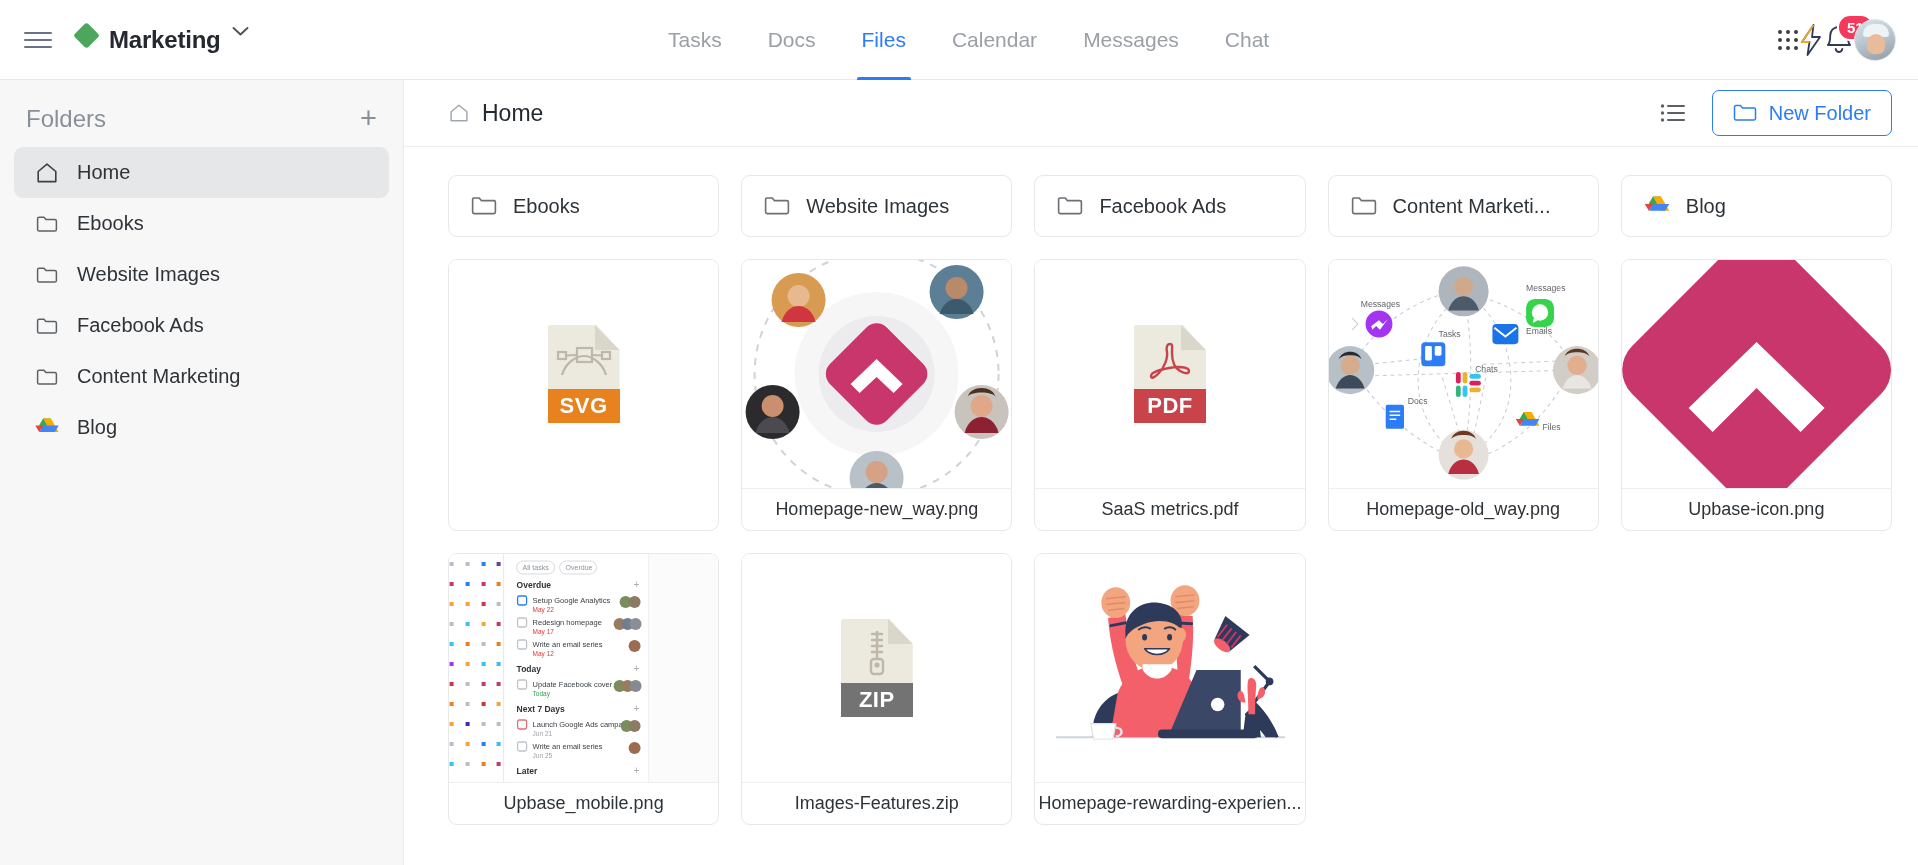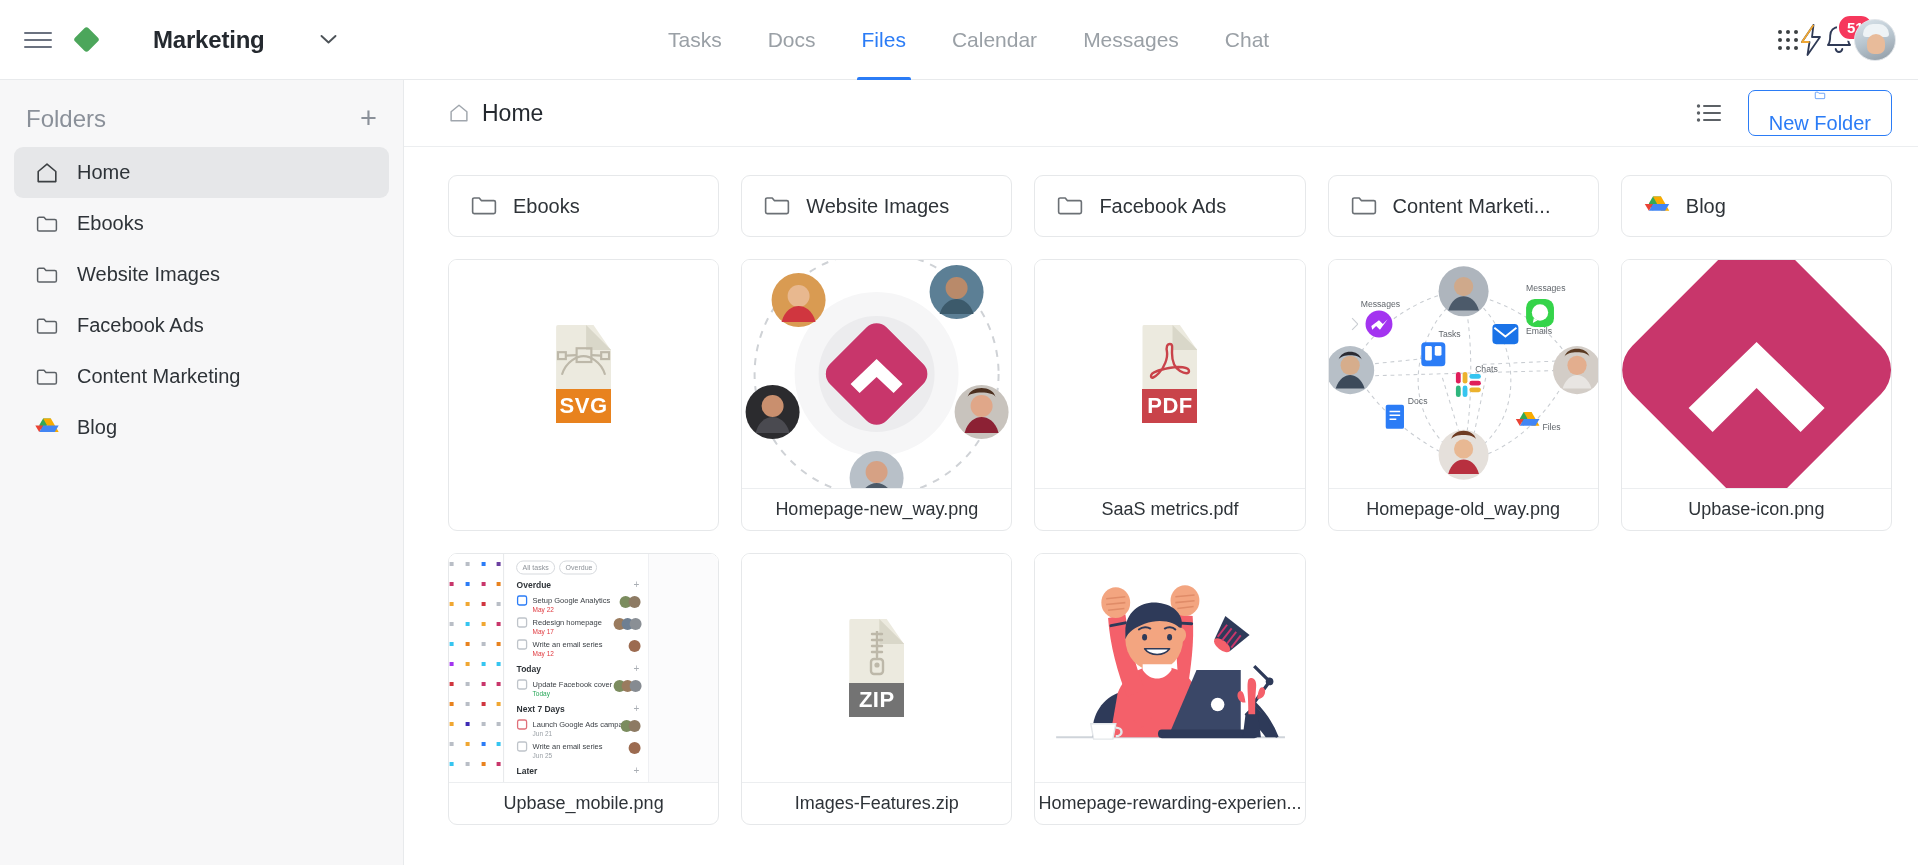--- a/index.html
+++ b/index.html
@@ -20,21 +20,21 @@
     display: flex; align-items: center;
     position: relative;
   }
   .hamburger {
     margin-left: 24px; width: 28px; height: 28px;
     display: flex; flex-direction: column; justify-content: center; gap: 5px;
     cursor: pointer;
   }
   .hamburger span { display: block; height: 2px; background: #6b7280; border-radius: 1px; }
 
-  .ws-block { display: flex; align-items: center; margin-left: 25px; cursor: pointer; gap: 44px; }
+  .ws-block { display: flex; align-items: flex-start; margin-left: 25px; cursor: pointer; }
   .ws-diamond {
     width: 19px; height: 19px; background: #4CA65B;
     transform: rotate(45deg); border-radius: 3px; margin-right: 13px;
   }
   .ws-name { font-size: 24px; font-weight: bold; color: #24292f; letter-spacing: -0.2px; }
   .ws-caret { margin-left: 11px; color: #4d5358; font-size: 15px; line-height: 1; }
 
   .tabs { position: absolute; left: 645px; display: flex; align-items: center; height: 80px; gap: 0; }
   .tab {
     font-size: 21px; color: #9aa0a6; padding: 0 23px;
@@ -100,21 +100,21 @@
     height: 67px; flex: 0 0 67px; display: flex; align-items: center;
     padding: 0 26px 0 44px; border-bottom: 1px solid #eceef0;
   }
   .crumb { display: flex; align-items: center; gap: 12px; cursor: pointer; }
   .crumb-label { font-size: 23px; color: #24292f; }
   .head-actions { margin-left: auto; display: flex; align-items: center; gap: 22px; }
   .list-toggle { cursor: pointer; display: flex; padding: 4px; }
   .btn {
     display: inline-flex; align-items: center; gap: 12px;
     height: 46px; padding: 0 20px; border-radius: 7px;
-    font-size: 20px; cursor: pointer; white-space: nowrap; flex-direction: column;
+    font-size: 20px; cursor: pointer; white-space: nowrap;
   }
   .btn-outline { border: 1px solid #2b7cf6; color: #2b7cf6; background: #fff; }
   .btn-primary { background: #1a73e8; color: #fff; border: 1px solid #1a73e8; }
 
   .scroll-area { flex: 1; overflow: hidden; padding: 28px 26px 0 44px; }
 
   
   .folder-row { display: flex; gap: 22px; margin-bottom: 22px; }
   .folder-card {
     flex: 1 1 0; min-width: 0; height: 62px;
@@ -138,21 +138,21 @@
     overflow: hidden; position: relative; background: #fff;
   }
   .file-label {
     height: 42px; border-top: 1px solid #eceef0;
     display: flex; align-items: center; justify-content: center;
     font-size: 18px; color: #2e3338; padding: 0 10px;
     white-space: nowrap; overflow: hidden; text-overflow: ellipsis;
   }
 
   
-  .doc-ico { width: 55px; height: 98px; position: relative; }
+  .doc-ico { width: 72px; height: 98px; position: relative; }
   .doc-ico .sheet {
     position: absolute; inset: 0; background: #eceadf; border-radius: 2px;
     clip-path: polygon(0 0, 68% 0, 100% 26%, 100% 100%, 0 100%);
   }
   .doc-ico .fold {
     position: absolute; right: 0; top: 0; width: 25px; height: 25px;
     background: #d9d7c9; clip-path: polygon(0 0, 100% 100%, 0 100%);
   }
   .doc-ico .band {
     position: absolute; left: 0; right: 0; bottom: 0; height: 34px;

